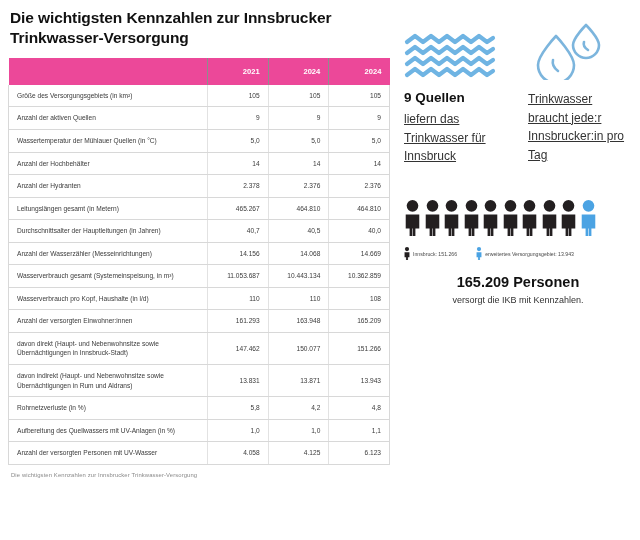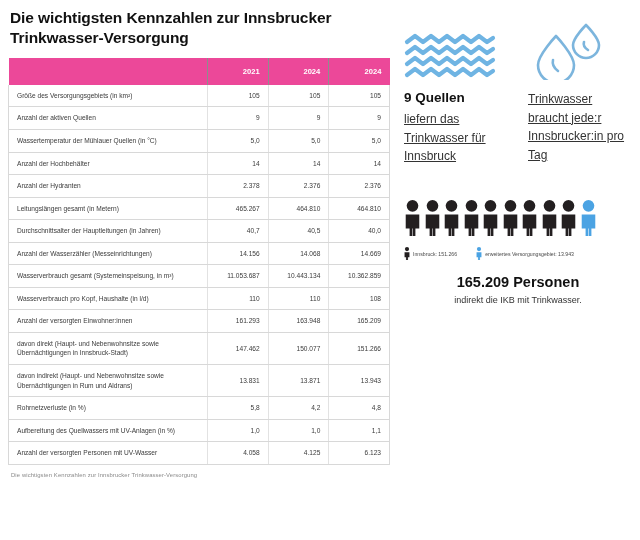--- a/index.html
+++ b/index.html
@@ -382,18 +382,18 @@
               <svg width="6" height="13" viewBox="0 0 12 26" aria-hidden="true">
                 <circle cx="6" cy="4.2" r="4.2" fill="#4ba3e3"></circle>
                 <path d="M1.1 10.4 h9.8 v10.1 h-2.8 v5.5 h-1.9 v-5.5 h-0.4 v5.5 h-1.9 v-5.5 h-2.8 z" fill="#4ba3e3"></path>
               </svg>
             </span>
             <span>erweitertes Versorgungsgebiet: 13.943</span>
           </span>
         </div>
 
         <div class="people-big">165.209 Personen</div>
-        <div class="people-sub">indirekt die IKB mit Trinkwasser.</div>
+        <div class="people-sub">versorgt die IKB mit Kennzahlen.</div>
       </div>
 
     </div>
   </div>
 </div>
 
 </body></html>

